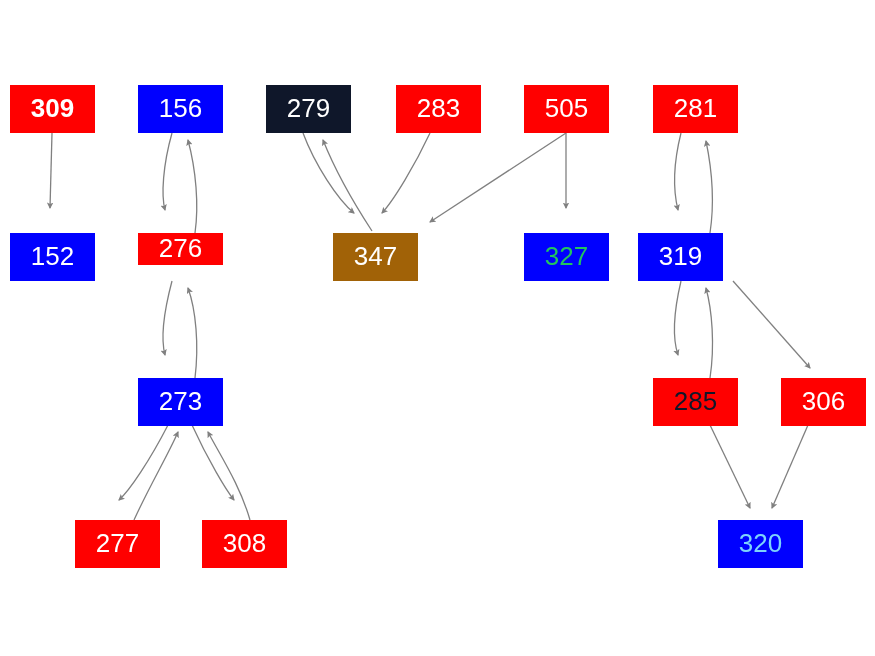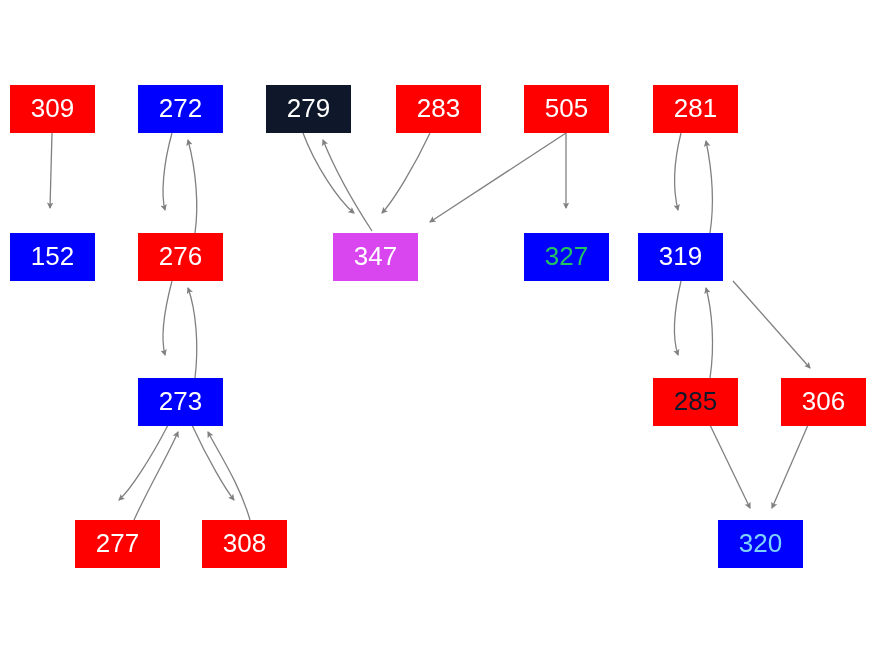--- a/index.html
+++ b/index.html
@@ -70,45 +70,45 @@
         <path d="M 250 520 C 240 485 220 455 208 432" fill="none" stroke="#808080" stroke-width="1.3" marker-end="url(#arrowhead)"></path>
         <path d="M 681 281 C 673 315 673 340 678 355" fill="none" stroke="#808080" stroke-width="1.3" marker-end="url(#arrowhead)"></path>
         <path d="M 710 378 C 715 345 712 310 706 288" fill="none" stroke="#808080" stroke-width="1.3" marker-end="url(#arrowhead)"></path>
         <path d="M 733 281 L 810 368" fill="none" stroke="#808080" stroke-width="1.3" marker-end="url(#arrowhead)"></path>
         <path d="M 710 425 L 750 508" fill="none" stroke="#808080" stroke-width="1.3" marker-end="url(#arrowhead)"></path>
         <path d="M 808 425 L 772 508" fill="none" stroke="#808080" stroke-width="1.3" marker-end="url(#arrowhead)"></path>
       </g>
   </svg>
 
   <div id="node-group">
-      <div class="graph-node" style="left: 10px; top: 85px; width: 85px; height: 48px; background: rgb(255, 0, 0); color: rgb(255, 255, 255);">
+      <div class="graph-node" style="left: 10px; top: 85px; width: 85px; height: 48px; background: rgb(255, 0, 0); color: rgb(255, 255, 255); font-weight: bold;">
         <span class="node-label">309</span>
       </div>
       <div class="graph-node" style="left: 138px; top: 85px; width: 85px; height: 48px; background: rgb(0, 0, 255); color: rgb(255, 255, 255);">
-        <span class="node-label">272</span>
+        <span class="node-label">156</span>
       </div>
       <div class="graph-node" style="left: 266px; top: 85px; width: 85px; height: 48px; background: #0f172a; color: rgb(255, 255, 255);">
         <span class="node-label">279</span>
       </div>
       <div class="graph-node" style="left: 396px; top: 85px; width: 85px; height: 48px; background: rgb(255, 0, 0); color: rgb(255, 255, 255);">
         <span class="node-label">283</span>
       </div>
       <div class="graph-node" style="left: 524px; top: 85px; width: 85px; height: 48px; background: rgb(255, 0, 0); color: rgb(255, 255, 255);">
         <span class="node-label">505</span>
       </div>
       <div class="graph-node" style="left: 653px; top: 85px; width: 85px; height: 48px; background: rgb(255, 0, 0); color: rgb(255, 255, 255); align-items: center;">
         <span class="node-label">281</span>
       </div>
       <div class="graph-node" style="left: 10px; top: 233px; width: 85px; height: 48px; background: rgb(0, 0, 255); color: rgb(255, 255, 255);">
         <span class="node-label">152</span>
       </div>
-      <div class="graph-node" style="left: 138px; top: 233px; width: 85px; height: 48px; background: rgb(255, 0, 0); color: rgb(255, 255, 255);">
+      <div class="graph-node" style="left: 138px; top: 233px; width: 85px; height: 32px; background: rgb(255, 0, 0); color: rgb(255, 255, 255);">
         <span class="node-label">276</span>
       </div>
-      <div class="graph-node" style="left: 333px; top: 233px; width: 85px; height: 48px; background: #d946ef; color: rgb(255, 255, 255);">
+      <div class="graph-node" style="left: 333px; top: 233px; width: 85px; height: 48px; background: #a16207; color: rgb(255, 255, 255);">
         <span class="node-label">347</span>
       </div>
       <div class="graph-node" style="left: 524px; top: 233px; width: 85px; height: 48px; background: rgb(0, 0, 255); color: #22c55e;">
         <span class="node-label">327</span>
       </div>
       <div class="graph-node" style="left: 638px; top: 233px; width: 85px; height: 48px; background: rgb(0, 0, 255); color: rgb(255, 255, 255);">
         <span class="node-label">319</span>
       </div>
       <div class="graph-node" style="left: 138px; top: 378px; width: 85px; height: 48px; background: rgb(0, 0, 255); color: rgb(255, 255, 255);">
         <span class="node-label">273</span>

